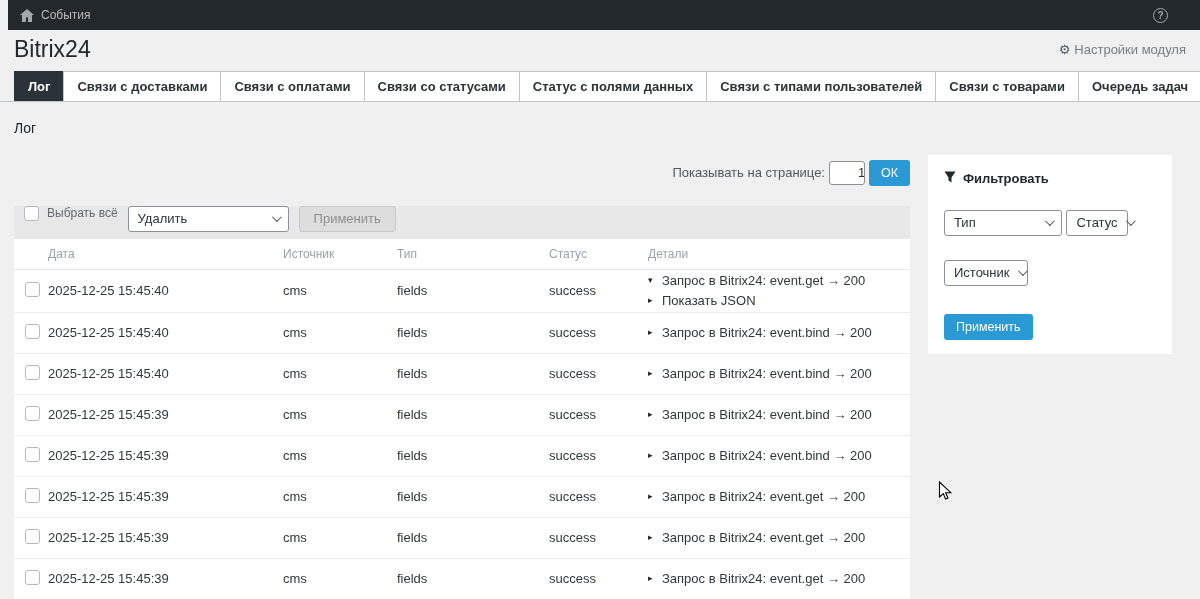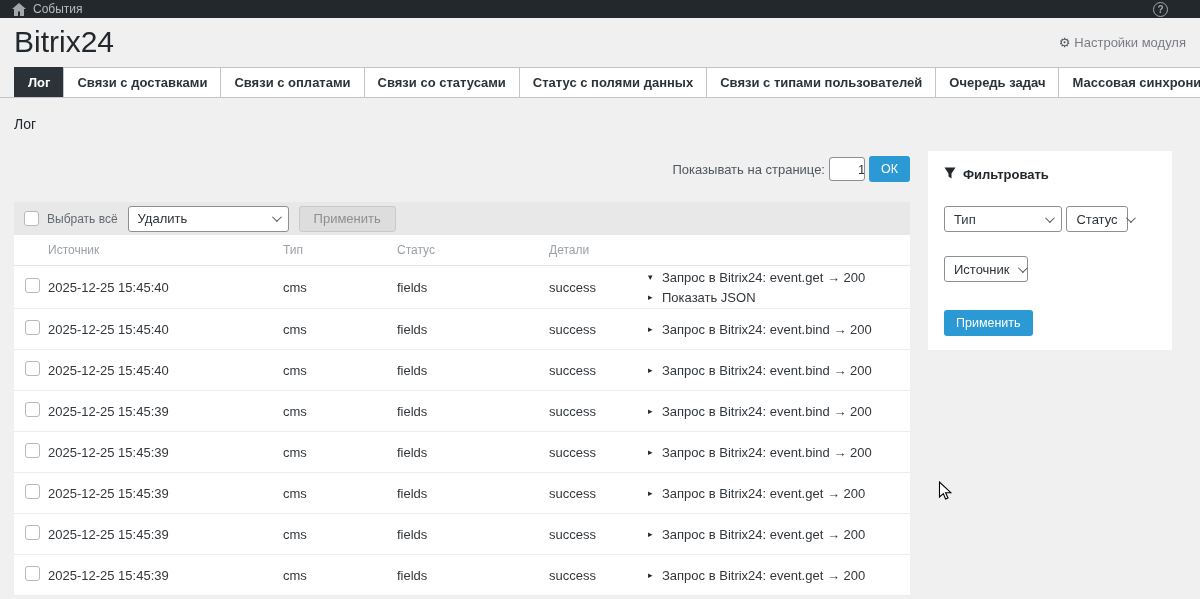--- a/index.html
+++ b/index.html
@@ -7,39 +7,40 @@
   body {
     font-family: "Liberation Sans", "DejaVu Sans", sans-serif;
     background: #f0f0f1;
     color: #32373c;
     position: relative;
     --accent: #2b99d4;
   }
 
   
   .admin-bar {
-    height: 18px; background: #23282d; color: #bbb;
+    height: 30px; background: #23282d; color: #bbb;
     display: flex; align-items: center; padding: 0 32px 0 12px;
     font-size: 12px;
+    margin-left: 8px;
   }
   .ab-left { display: flex; align-items: center; gap: 7px; }
   .home-icon svg { display: block; }
   .ab-right { margin-left: auto; display: flex; align-items: center; }
   .help-icon {
     width: 15px; height: 15px; border: 1.5px solid #a3a8ad; border-radius: 50%;
     color: #a3a8ad; font-size: 10px; font-weight: bold;
     display: flex; align-items: center; justify-content: center;
   }
 
   
   .page-header {
     display: flex; justify-content: space-between; align-items: center;
     padding: 6px 14px 7px;
   }
-  .page-title { font-size: 30px; font-weight: 400; color: #23282d; line-height: 1.2; }
+  .page-title { font-size: 23px; font-weight: 400; color: #23282d; line-height: 1.2; }
   .settings-link {
     font-size: 13px; color: #787c82; text-decoration: none;
     display: flex; align-items: center; gap: 4px; cursor: pointer;
   }
   .gear-glyph { font-size: 13px; color: #50575e; }
 
   
   .tab-bar {
     display: flex; align-items: flex-end;
     padding: 0 14px; border-bottom: 1px solid #c3c4c7;
@@ -67,21 +68,21 @@
     width: 36px; height: 24px; border: 1px solid #8c8f94; border-radius: 3px;
     font-size: 13px; text-align: center; font-family: inherit; color: #2c3338; background:#fff;padding-left:28px;
   }
   .btn-blue {
     background: var(--accent); color: #fff; border: none; border-radius: 3px;
     height: 26px; padding: 0 12px; font-size: 12.5px; font-family: inherit; cursor: pointer;
   }
 
   
   .bulk-toolbar {
-    height: 33px; background: #e8e8e8; display: flex; align-items: center;
+    height: 33px; background: #e8e8e8; display: flex; 
     gap: 10px; padding: 0 10px;
   }
   .checkbox {
     width: 15px; height: 15px; background: #fff; border: 1px solid #b4b9be;
     border-radius: 3px; display: inline-block; flex: 0 0 auto; cursor: pointer;
   }
   .select-all-label { font-size: 12px; color: #646970; margin-left: -2px; }
   .fselect {
     background: #fff; border: 1px solid #8c8f94; border-radius: 3px; height: 26px;
     display: inline-flex; align-items: center; justify-content: space-between;
@@ -152,20 +153,21 @@
 </div>
 
 <div class="tab-bar">
   <div class="tabs-strip" id="tab-bar-tabs">
       <a class="nav-tab nav-tab-active">Лог</a>
       <a class="nav-tab">Связи с доставками</a>
       <a class="nav-tab">Связи с оплатами</a>
       <a class="nav-tab">Связи со статусами</a>
       <a class="nav-tab">Статус с полями данных</a>
       <a class="nav-tab">Связи с типами пользователей</a>
+      <a class="nav-tab">Связи с товарами</a>
       <a class="nav-tab">Очередь задач</a>
       <a class="nav-tab">Массовая синхронизация</a>
     </div>
 
 </div>
 
 <h2 class="section-title">Лог</h2>
 
 <div class="content">
   <div class="main-col">
@@ -181,20 +183,21 @@
       <span class="select-all-label">Выбрать всё</span>
       <div class="fselect w-bulk">
         <span>Удалить</span>
         <span class="chev"></span>
       </div>
       <button class="btn-gray">Применить</button>
     </div>
 
     <div class="thead">
       <div class="cb-cell"></div>
+      <div>Дата</div>
       <div>Источник</div>
       <div>Тип</div>
       <div>Статус</div>
       <div>Детали</div>
     </div>
     <div id="log-rows">
         <div class="trow tall">
           <div class="cb-cell"><span class="checkbox"></span></div>
           <div>2025-12-25 15:45:40</div>
           <div>cms</div>

